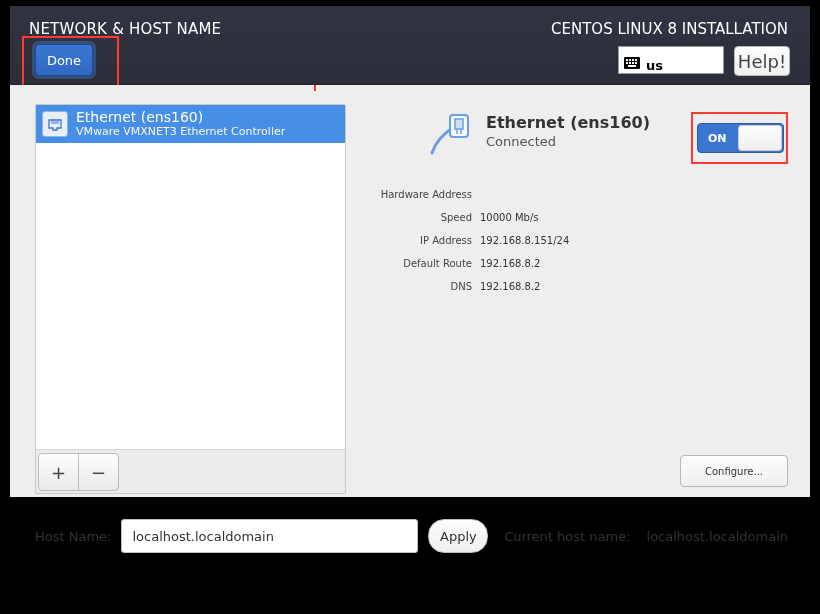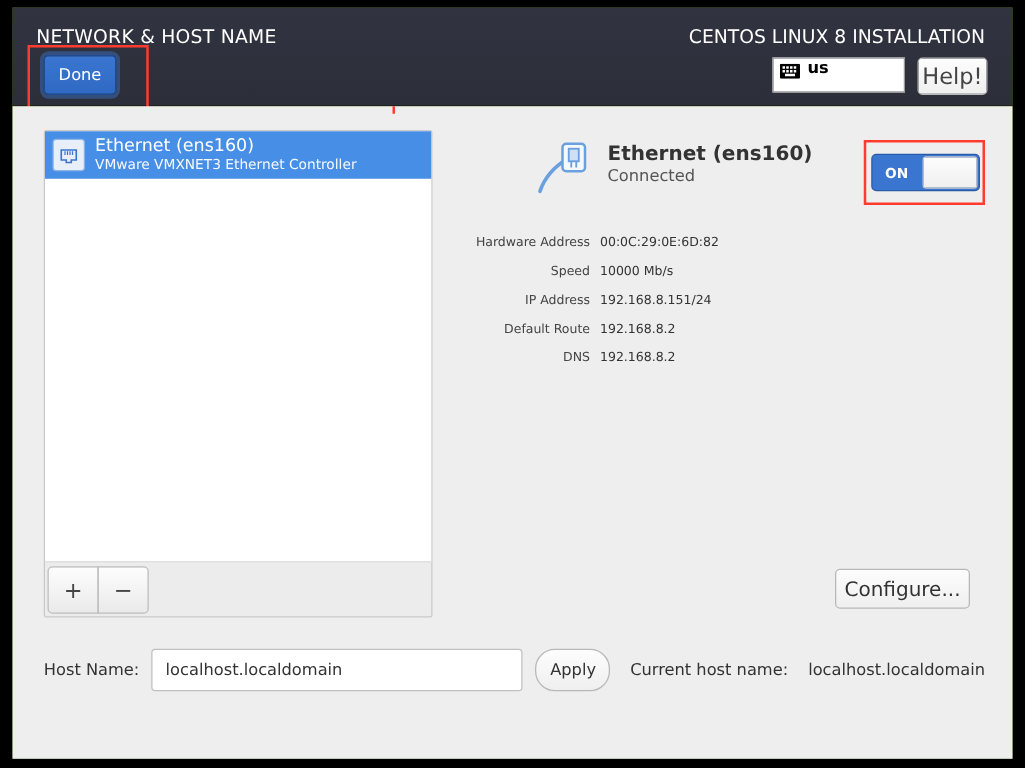--- a/index.html
+++ b/index.html
@@ -1,24 +1,24 @@
 <!DOCTYPE html>
 <html><head>
 <meta charset="utf-8">
 <style>
   * { box-sizing: border-box; margin: 0; padding: 0; font-family: "DejaVu Sans", "Cantarell", sans-serif; }
   html, body { width: 820px; height: 614px; background: #000; }
-  .outer { position: absolute; left: 10px; top: 6px; width: 800px; height: 601px; background: #4d7c0f; }
+  .outer { position: absolute; left: 10px; top: 6px; width: 800px; height: 491px; background: #f97316; }
   .header { height: 79px; background: #2b2e39; background: linear-gradient(#313440, #2c2f3a); position: relative; border-bottom: 1px solid #222; }
   .title { position: absolute; left: 19px; top: 14px; color: #fff; font-size: 15px; font-weight: 400; letter-spacing: 0.2px; }
   .install-title { position: absolute; right: 22px; top: 14px; color: #fff; font-size: 15px; }
   .done-highlight { position: absolute; left: 12px; top: 30px; width: 97px; height: 52px; border: 2px solid #ff3b2f; }
   .done-btn { position: absolute; left: 25px; top: 38px; width: 58px; height: 32px; background: linear-gradient(#3a76d0, #2f69c3); border: 1px solid #1e4c94; border-radius: 4px; color: #fff; font-size: 13px; box-shadow: 0 0 0 3px rgba(60,110,190,0.5); cursor: pointer; }
   .help-btn { position: absolute; right: 20px; top: 40px; width: 56px; height: 30px; background: linear-gradient(#fdfdfd,#efefef); border: 1px solid #b8b8b8; border-radius: 4px; color: #444; font-size: 18px; box-shadow: inset 0 1px 0 #fff; cursor: pointer; }
-  .kb-box { position: absolute; right: 86px; top: 40px; width: 106px; height: 28px; background: #fff; border: 1px solid #999; display: flex; align-items: flex-start; }
+  .kb-box { position: absolute; right: 86px; top: 40px; width: 106px; height: 28px; background: #fff; border: 1px solid #999; display: flex; align-items: flex-end; }
   .kb-icon { width: 18px; height: 20px; margin: 0 5px 0 4px; display: flex; align-items: center; justify-content: center; }
   .kb-label { font-size: 13px; font-weight: 700; color: #000; }
 
   .body { position: absolute; top: 79px; left: 0; right: 0; bottom: 0; background: #eeeeee; }
   .red-tick { position: absolute; left: 304px; top: 0px; width: 2px; height: 6px; background: #ff3b2f; }
 
   .iface-panel { position: absolute; left: 25px; top: 19px; width: 311px; height: 390px; background: #ececec; border: 1px solid #c9c9c9; border-radius: 2px; }
   .iface-list { position: absolute; left: 0; top: 0; right: 0; height: 345px; background: #fff; border-bottom: 1px solid #d5d5d5; }
   .iface-row { height: 38px; background: #478fe6; color: #fff; display: flex; align-items: center; padding: 0 6px; }
   .iface-icon { width: 26px; height: 26px; background: #e8eff9; border: 1px solid #8bb5e6; border-radius: 3px; margin-right: 8px; display:flex; align-items:center; justify-content:center; }
@@ -38,21 +38,21 @@
   .toggle-hl { position: absolute; right: 0px; top: 8px; width: 97px; height: 52px; border: 2px solid #ff3b2f; }
   .toggle { position: absolute; left: 4px; top: 9px; width: 87px; height: 30px; background: #3a76d0; border: 1px solid #2a5aa8; border-radius: 4px; display: flex; align-items: center; cursor:pointer;text-align:center; }
   .toggle-label { color: #fff; font-size: 11px; font-weight: 700; margin-left: 10px; }
   .toggle-knob { position: absolute; right: 1px; top: 1px; width: 44px; height: 26px; background: linear-gradient(#fdfdfd,#efefef); border: 1px solid #c9c9c9; border-radius: 3px; }
 
   .props { position: absolute; left: 0; top: 85px; width: 100%; }
   .prow { display: flex; margin-bottom: 12px; font-size: 10px; color: #333; }
   .plabel { width: 114px; text-align: right; padding-right: 8px; color: #444; }
   .pval { color: #333; }
 
-  .configure-btn { position: absolute; right: 34px; top: 370px; width: 108px; height: 32px; background: linear-gradient(#fdfdfd,#efefef); border: 1px solid #b8b8b8; border-radius: 4px; font-size: 16px; color: #333; cursor:pointer; }
+  .configure-btn { position: absolute; right: 22px; top: 370px; width: 108px; height: 32px; background: linear-gradient(#fdfdfd,#efefef); border: 1px solid #b8b8b8; border-radius: 4px; font-size: 10px; color: #333; cursor:pointer; }
 
   .hostrow { position: absolute; left: 25px; right: 22px; top: 434px; display: flex; align-items: center; }
   .host-label { font-size: 13px; color: #333; margin-right: 10px; }
   .host-input { width: 297px; height: 34px; border: 1px solid #c0c0c0; border-radius: 3px; background: #fff; font-size: 13px; padding: 0 10px; color: #333; }
   .apply-btn { margin-left: 10px; width: 60px; height: 34px; background: linear-gradient(#fdfdfd,#efefef); border: 1px solid #b8b8b8; border-radius: 16px; font-size: 13px; color: #333; cursor:pointer; }
   .cur-label { margin-left: auto; font-size: 13px; color: #333; margin-right: 16px; }
   .cur-val { font-size: 13px; color: #333; }
 </style>
 </head>
 <body>
@@ -123,21 +123,20 @@
       <div class="toggle-hl">
         <div class="toggle">
           <span class="toggle-label">ON</span>
           <div class="toggle-knob"></div>
         </div>
       </div>
 
       <div class="props">
         <div class="prow">
           <div class="plabel">Hardware Address</div>
-          <div class="pval">00:0C:29:0E:6D:82</div>
         </div>
         <div class="prow">
           <div class="plabel">Speed</div>
           <div class="pval">10000 Mb/s</div>
         </div>
         <div class="prow">
           <div class="plabel">IP Address</div>
           <div class="pval">192.168.8.151/24</div>
         </div>
         <div class="prow">

